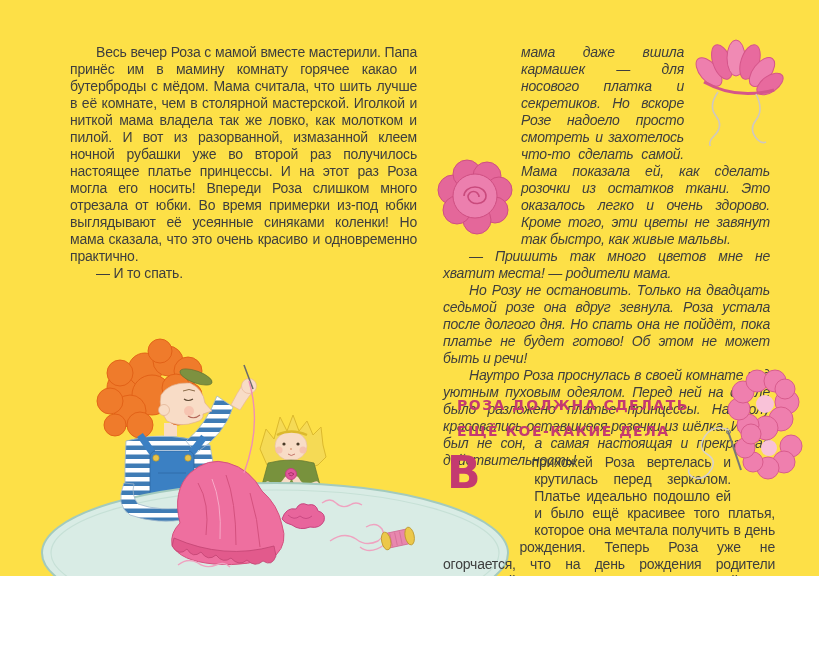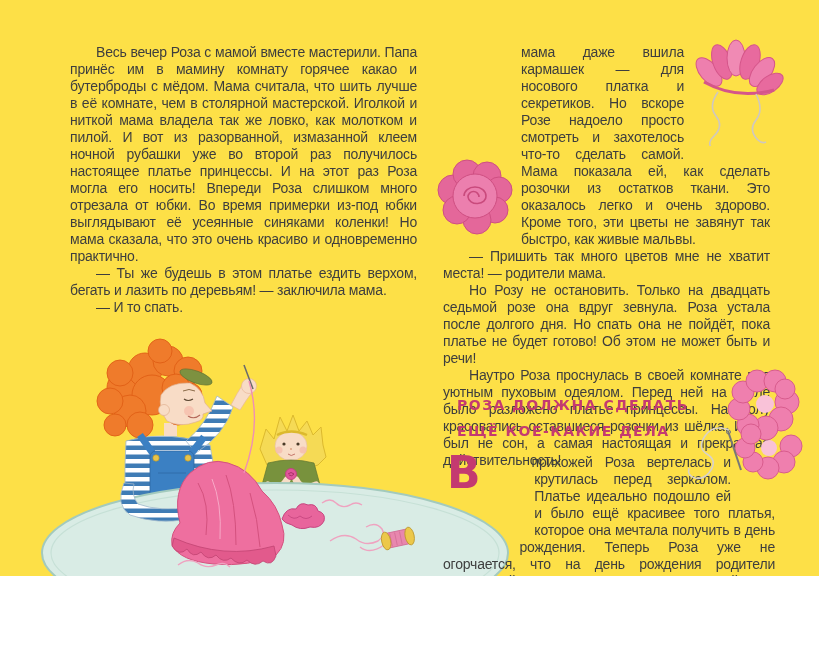--- a/index.html
+++ b/index.html
@@ -2,21 +2,21 @@
 <html><head>
 <meta charset="utf-8">
 <style>
   html,body{margin:0;padding:0;background:#ffffff;}
   .spread{position:relative;width:819px;height:576px;background:#fde047;overflow:hidden;
           font-family:"Liberation Sans",sans-serif;color:#3e3e3e;}
   .col{position:absolute;z-index:2;font-size:14px;line-height:17px;text-align:justify;letter-spacing:-0.2px;}
   .col p{margin:0;}
   .col p.indent{text-indent:26px;}
   .page-left-col{left:70px;top:44px;width:347px;}
-  .page-right-col{left:443px;top:44px;width:327px;}
+  .page-right-col{left:443px;top:44px;width:327px;font-style:italic;}
   .float-ruffle{float:right;width:78px;height:102px;margin:-2px 0 6px 8px;position:relative;}
   .float-ruffle svg{position:absolute;top:-8px;right:-14px;}
   .float-rose{float:left;width:82px;height:80px;margin:112px 10px 8px -14px;position:relative;}
   .float-rose svg{position:absolute;top:0;left:0;}
   .section-right{left:443px;top:388px;width:332px;position:absolute;z-index:2;}
   .float-scrunchie{float:right;width:44px;height:104px;position:relative;}
   .float-scrunchie svg{position:absolute;top:-34px;right:-34px;}
   .chapter-heading{margin:4px 0 0 14px;font-family:"DejaVu Sans",sans-serif;font-weight:700;
           font-size:14px;line-height:26px;letter-spacing:1.5px;color:#c43a70;white-space:pre-line;}
   .last-para{margin-top:10px;font-size:14px;line-height:17px;text-align:justify;letter-spacing:-0.2px;}
@@ -135,21 +135,20 @@
       <line x1="361" y1="199" x2="361" y2="212" stroke="#d06a94" stroke-width="0.7"></line>
       <line x1="366" y1="199" x2="366" y2="212" stroke="#d06a94" stroke-width="0.7"></line>
       <line x1="371" y1="199" x2="371" y2="212" stroke="#d06a94" stroke-width="0.7"></line>
       <ellipse cx="356" cy="205.5" rx="4.5" ry="9" fill="#ecc84a" stroke="#bb962a" stroke-width="0.8"></ellipse>
       <ellipse cx="380" cy="205.5" rx="4.5" ry="9" fill="#ecc84a" stroke="#bb962a" stroke-width="0.8"></ellipse>
     </g>
   </svg>
 
   <div class="col page-left-col">
     <p class="indent">Весь вечер Роза с мамой вместе мастерили. Папа принёс им в мамину комнату горячее какао и бутерброды с мёдом. Мама считала, что шить лучше в её комнате, чем в столярной мастерской. Иголкой и ниткой мама владела так же ловко, как молотком и пилой. И вот из разорванной, измазанной клеем ночной рубашки уже во второй раз получилось настоящее платье принцессы. И на этот раз Роза могла его носить! Впереди Роза слишком много отрезала от юбки. Во время примерки из-под юбки выглядывают её усеянные синяками коленки! Но мама сказала, что это очень красиво и одновременно практично.</p>
-    <p class="indent">— Ты же будешь в этом платье ездить верхом, бегать и лазить по деревьям! — заключила мама.</p>
     <p class="indent">— И то спать.</p>
   </div>
 
   <div class="col page-right-col">
     <div class="float-ruffle">
       <svg viewBox="0 0 100 112" width="100" height="112">
         <g stroke="#d5558a" stroke-width="1">
           <ellipse cx="25" cy="38" rx="9" ry="17" transform="rotate(-40 25 38)" fill="#ee7fae"></ellipse>
           <ellipse cx="38" cy="28" rx="9" ry="18" transform="rotate(-20 38 28)" fill="#e86a9e"></ellipse>
           <ellipse cx="52" cy="24" rx="9" ry="18" fill="#f08ab4"></ellipse>

